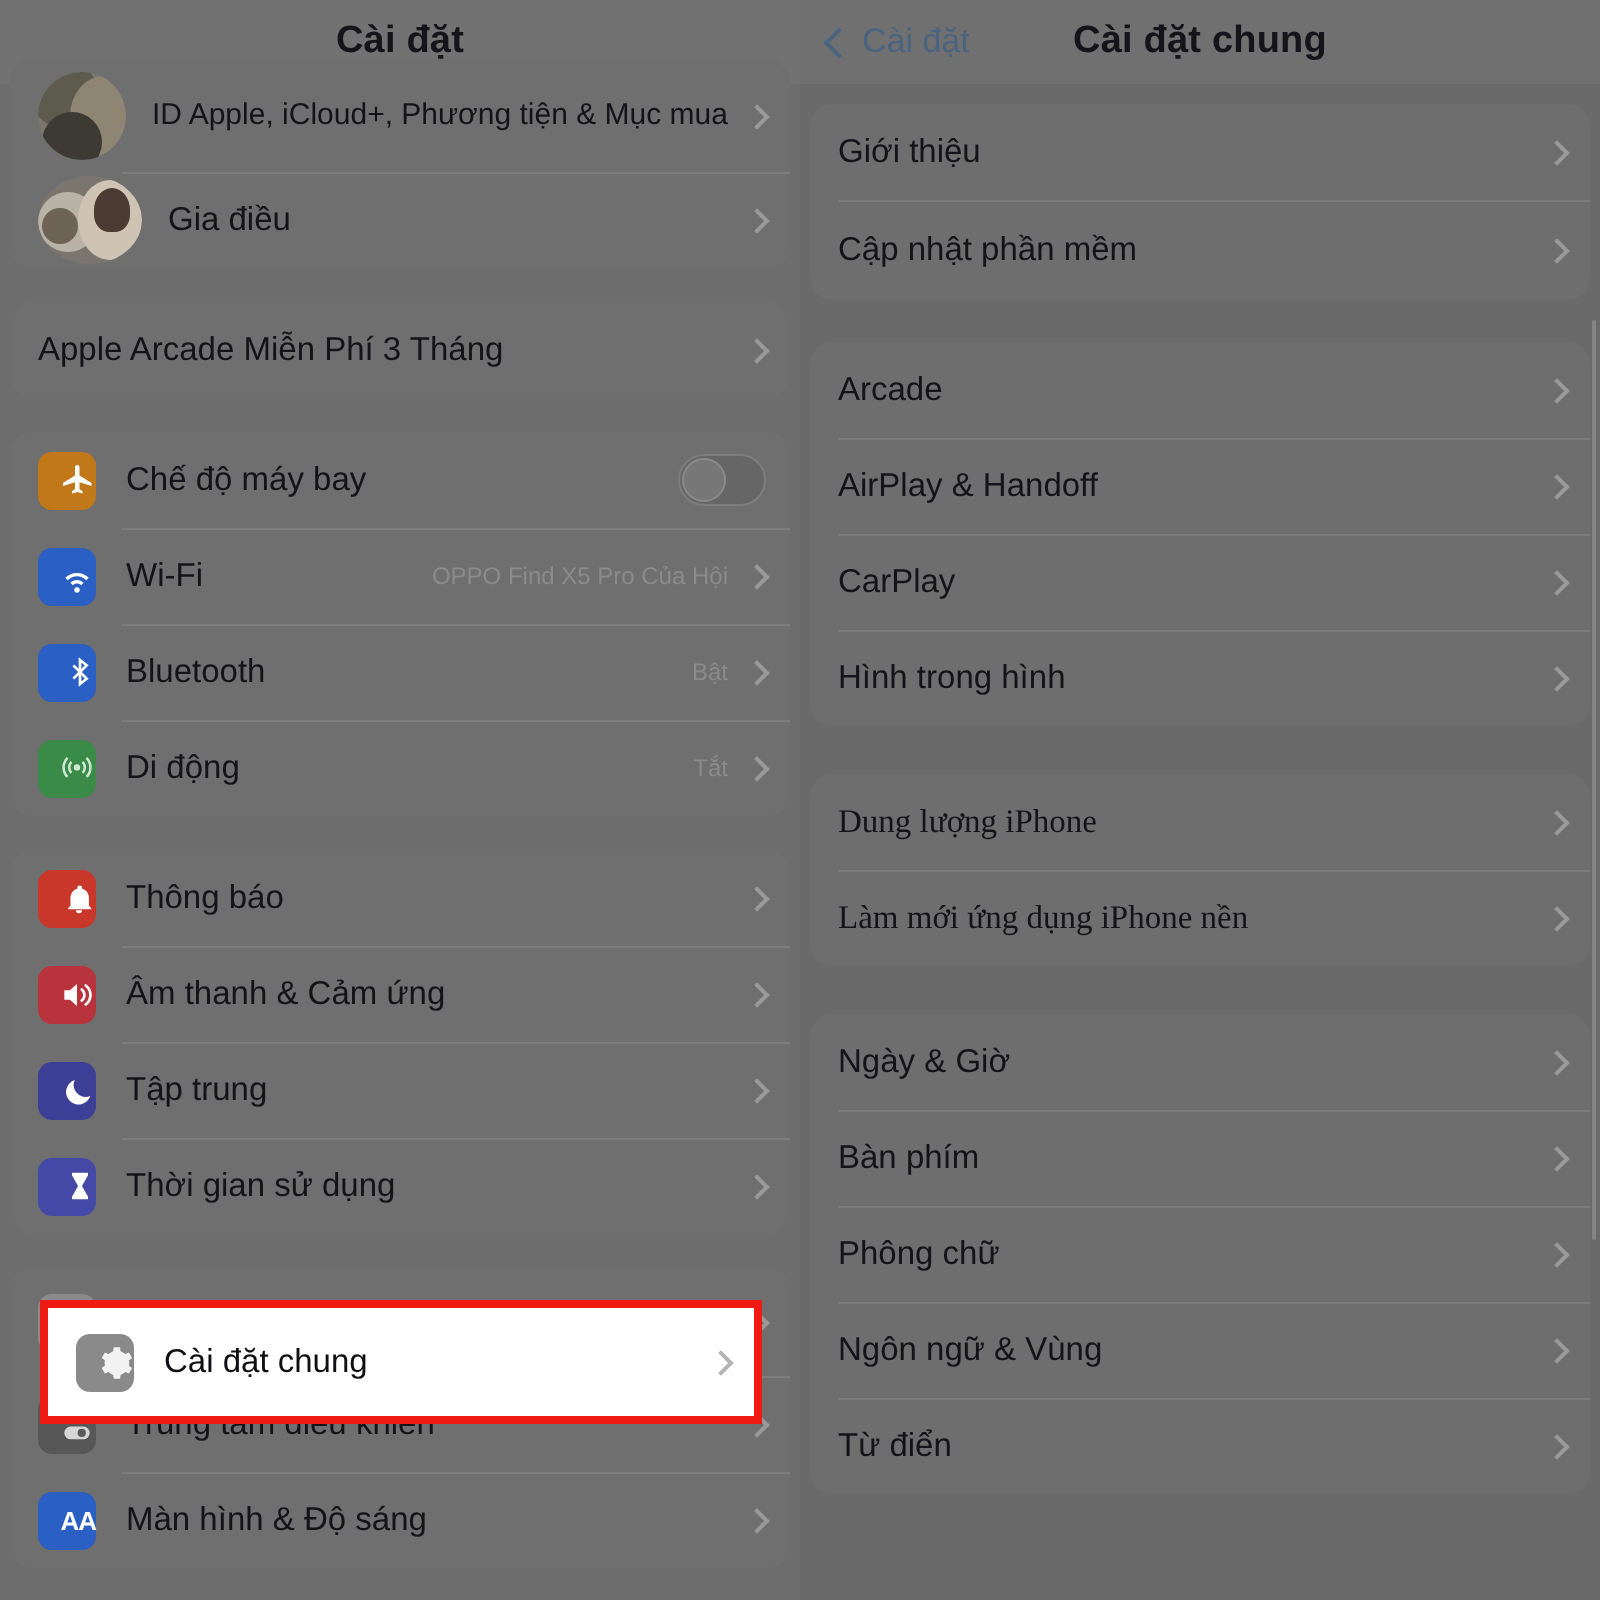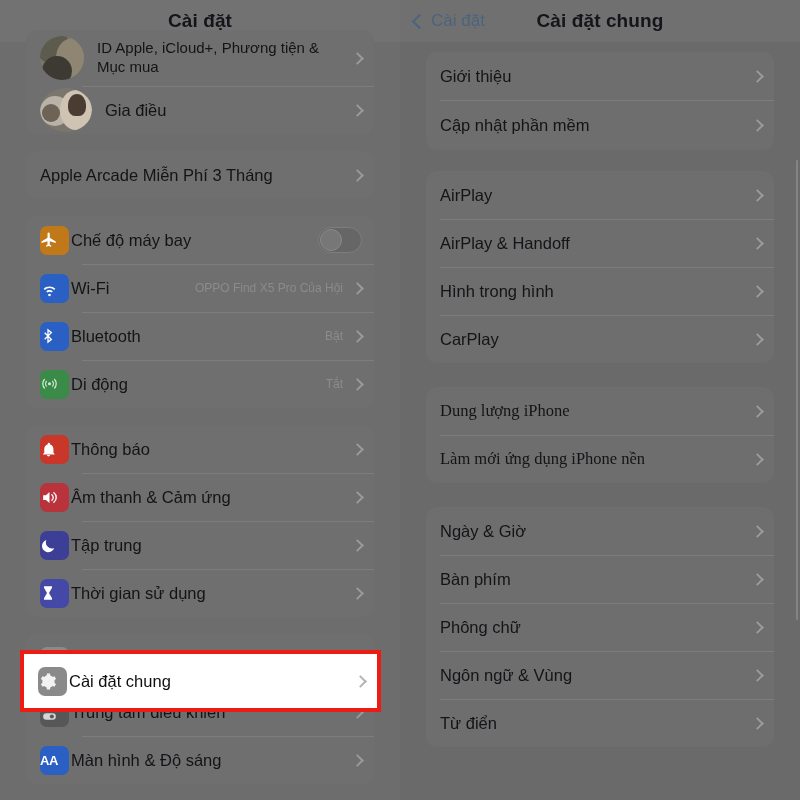--- a/index.html
+++ b/index.html
@@ -20,21 +20,21 @@
     height: 800px;
     position: relative;
     overflow: hidden;
   }
   .panel.left  { background: #6d6d6d; }
   .panel.right { background: #6a6a6a; }
 
   .panel-inner {
     position: absolute;
     left: 0; top: 0; right: 0; bottom: 0;
-    padding: 0 26px;
+    padding: 0 5px;
   }
 
   
   .navbar {
     height: 42px;
     display: flex;
     align-items: center;
     justify-content: center;
     position: relative;
     background: #707070;
@@ -112,25 +112,25 @@
     border-top: 2.2px solid #9a9a9a;
     transform: rotate(45deg);
     flex: none;
     margin-left: 2px;
   }
 
   
   .app-icon {
     width: 29px; height: 29px;
     border-radius: 7px;
-    margin-right: 2px;
+    margin-right: 15px;
     flex: none;
     display: flex;
     align-items: center;
-    justify-content: flex-start;
+    justify-content: flex-end;
     color: #fff;
     font-size: 15px;
     line-height: 1;
   }
   .app-icon svg { display: block; }
   .app-icon.text-icon { font-weight: bold; font-size: 13px; letter-spacing: -.5px; }
 
   .avatar {
     width: 44px; height: 44px;
     border-radius: 50%;
@@ -383,35 +383,35 @@
         <span class="chev"></span>
       </div>
       <div class="row" style="min-height:50px;">
         <div class="row-label">Cập nhật phần mềm</div>
         <span class="chev"></span>
       </div>
     </div>
 
     <div class="card right-card" style="margin-top:21px;">
       <div class="row">
-        <div class="row-label">AirPlay</div>
+        <div class="row-label">Arcade</div>
         <span class="chev"></span>
       </div>
       <div class="row">
         <div class="row-label">AirPlay &amp; Handoff</div>
         <span class="chev"></span>
       </div>
       <div class="row">
+        <div class="row-label">CarPlay</div>
+        <span class="chev"></span>
+      </div>
+      <div class="row">
         <div class="row-label">Hình trong hình</div>
         <span class="chev"></span>
       </div>
-      <div class="row">
-        <div class="row-label">CarPlay</div>
-        <span class="chev"></span>
-      </div>
     </div>
 
     <div class="card right-card" style="margin-top:24px;font-family:Liberation Serif, serif;">
       <div class="row">
         <div class="row-label">Dung lượng iPhone</div>
         <span class="chev"></span>
       </div>
       <div class="row">
         <div class="row-label">Làm mới ứng dụng iPhone nền</div>
         <span class="chev"></span>

